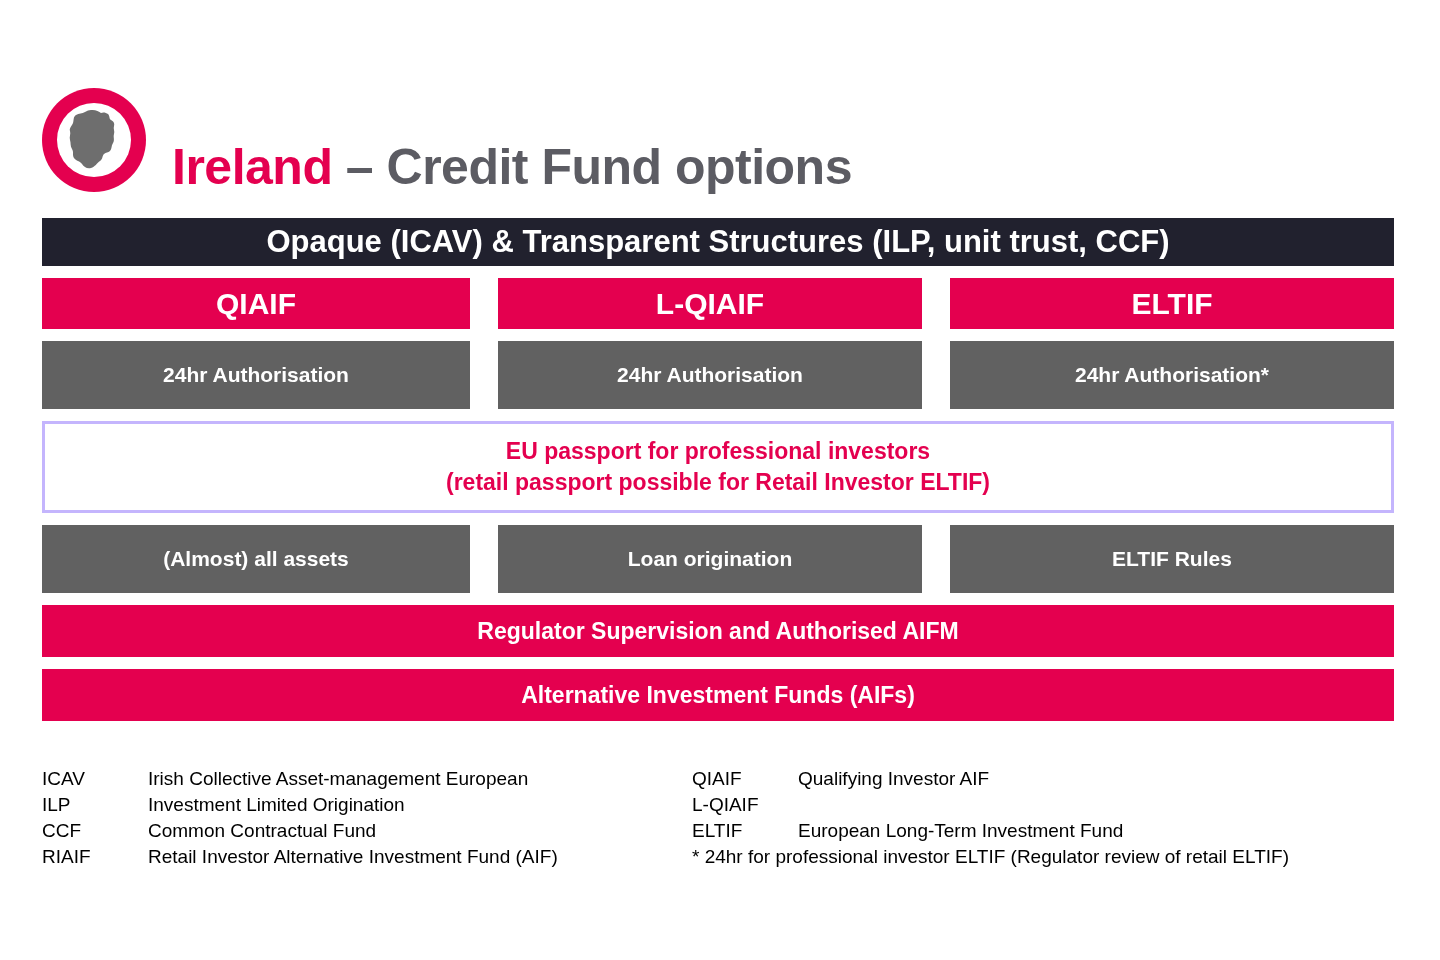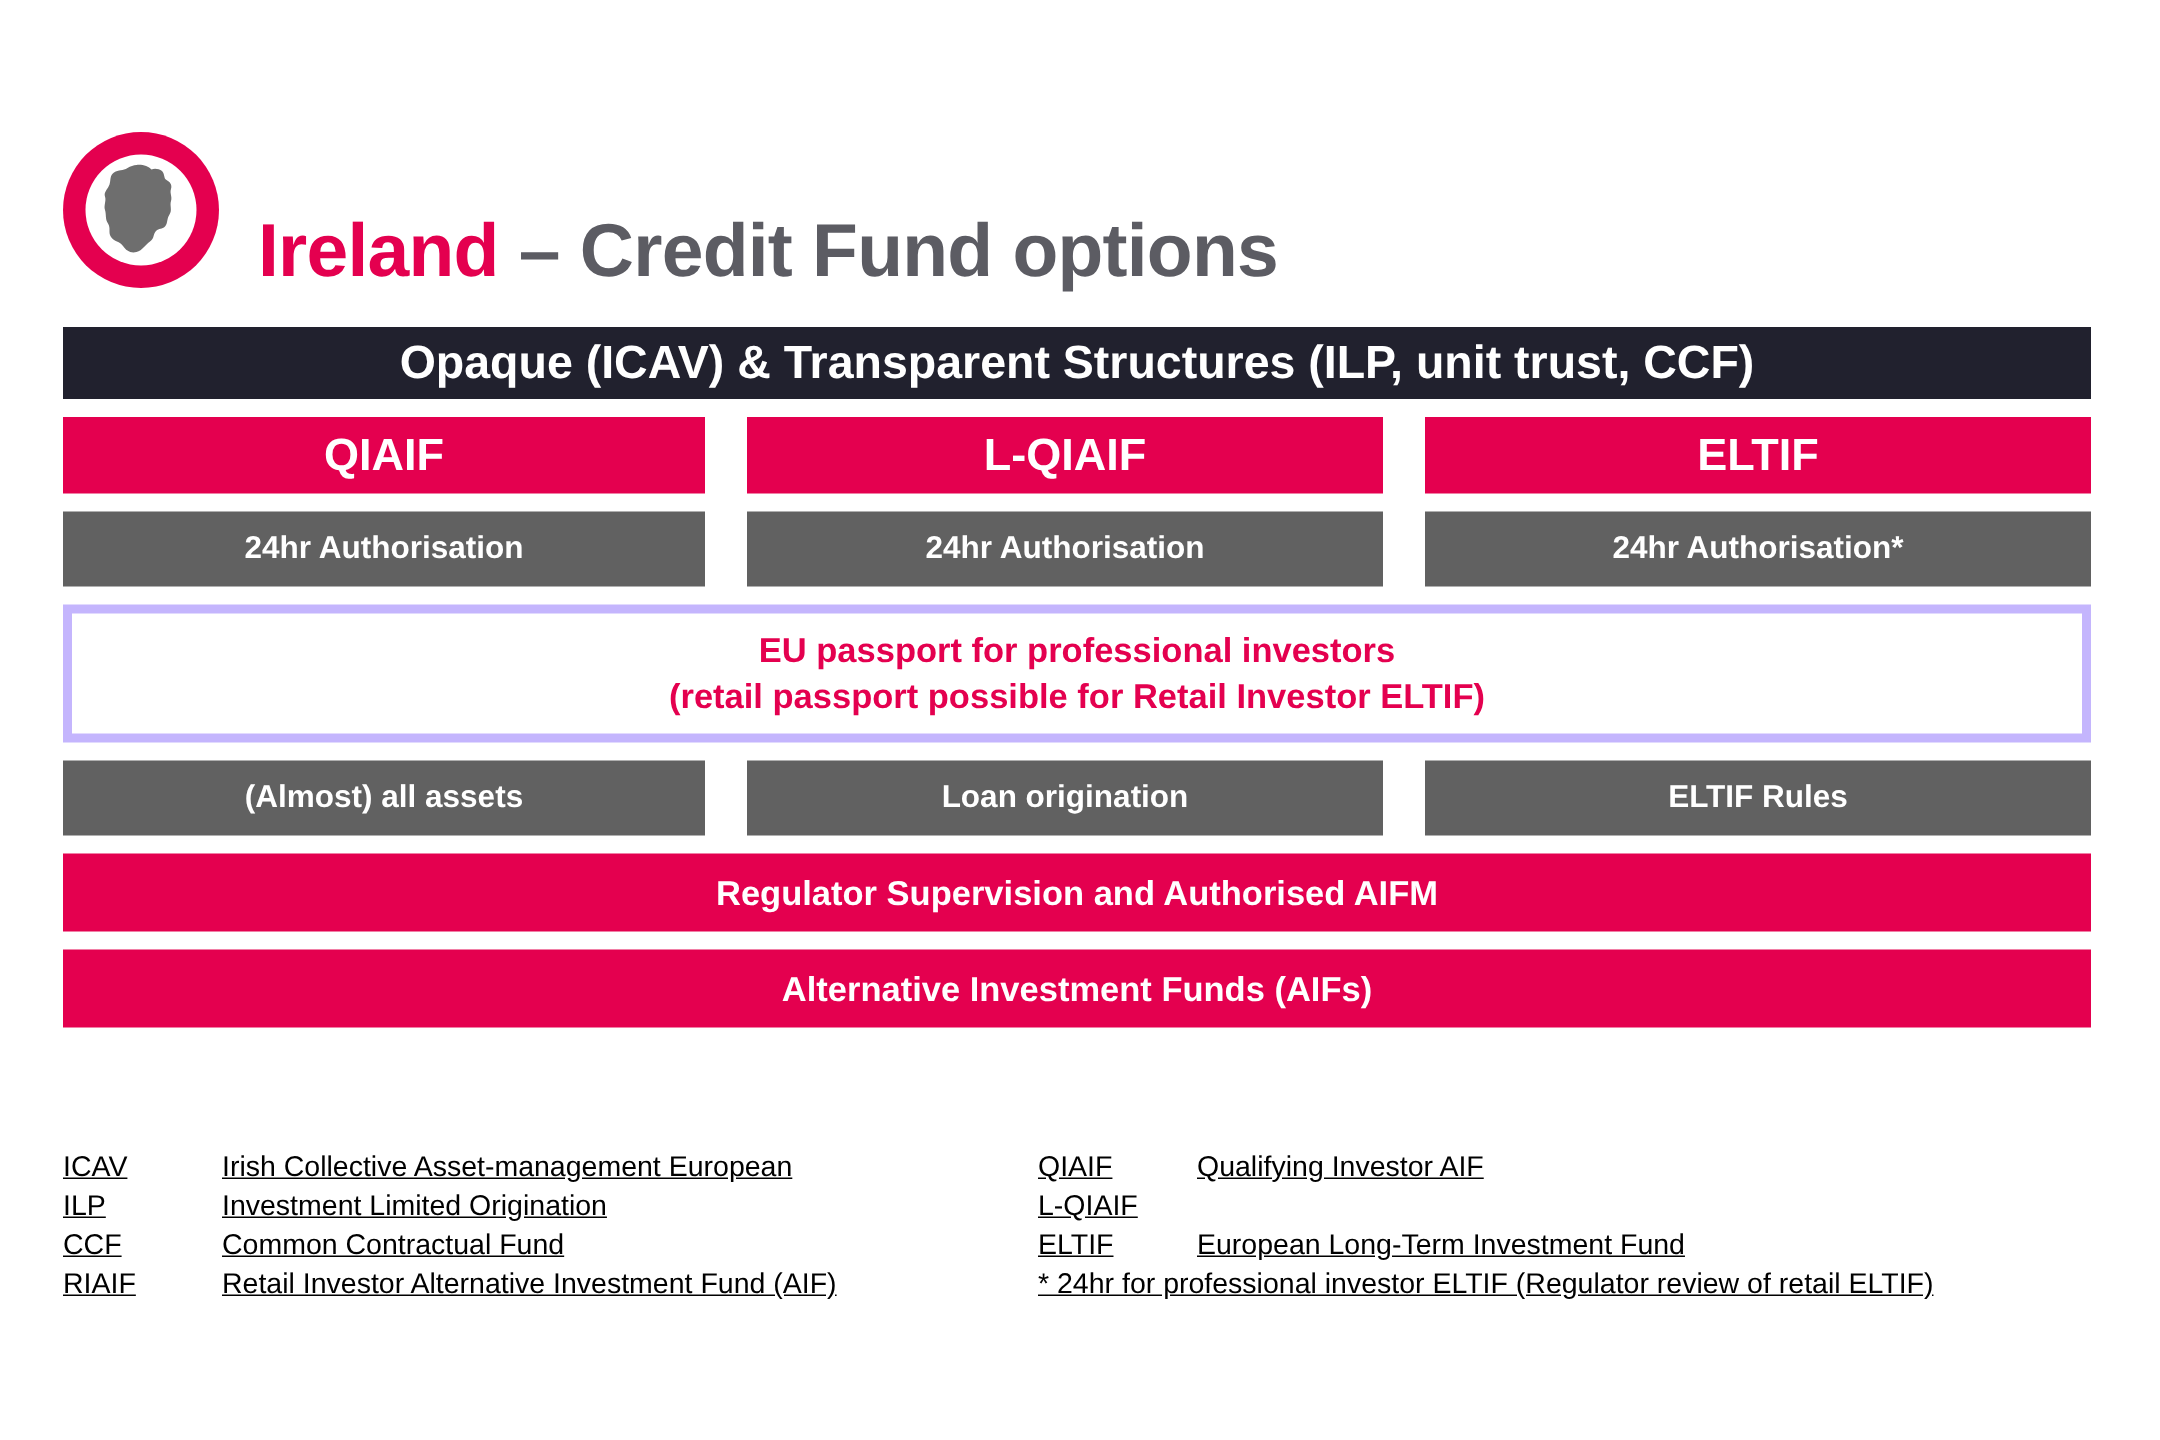--- a/index.html
+++ b/index.html
@@ -96,35 +96,35 @@
   .gap-10 { height: 12px; }
   .gap-12 { height: 12px; }
 
   .bar-crimson-head {
     background: #E4004F;
     height: 51px;
     font-size: 30px;
   }
   .bar-gray {
     background: #616161;
-    height: 50px;
+    height: 68px;
     font-size: 21px;
   }
   .bar-crimson-wide {
     background: #E4004F;
     height: 52px;
     font-size: 23px;
     width: 100%;
   }
 
   .passport-box {
     box-sizing: border-box;
     width: 100%;
     height: 92px;
-    border: 6px solid #c4b5fd;
+    border: 3px solid #c4b5fd;
     background: #ffffff;
     color: #E4004F;
     font-weight: bold;
     font-size: 23px;
     line-height: 1.35;
     display: flex;
     flex-direction: column;
     align-items: center;
     justify-content: center;
     text-align: center;
@@ -133,21 +133,21 @@
   
   .legend {
     position: absolute;
     left: 42px;
     top: 766px;
     width: 1360px;
     display: flex;
     font-size: 19px;
     color: #000000;
   }
-  .legend-col { display: block; text-decoration: underline; }
+  .legend-col { display: block; }
   .legend-col.left { width: 650px; }
   .legend-col.right { width: 710px; }
   .legend-item {
     display: flex;
     height: 26px;
     align-items: center;
     white-space: nowrap;
   }
   .legend-abbr {
     width: 106px;

